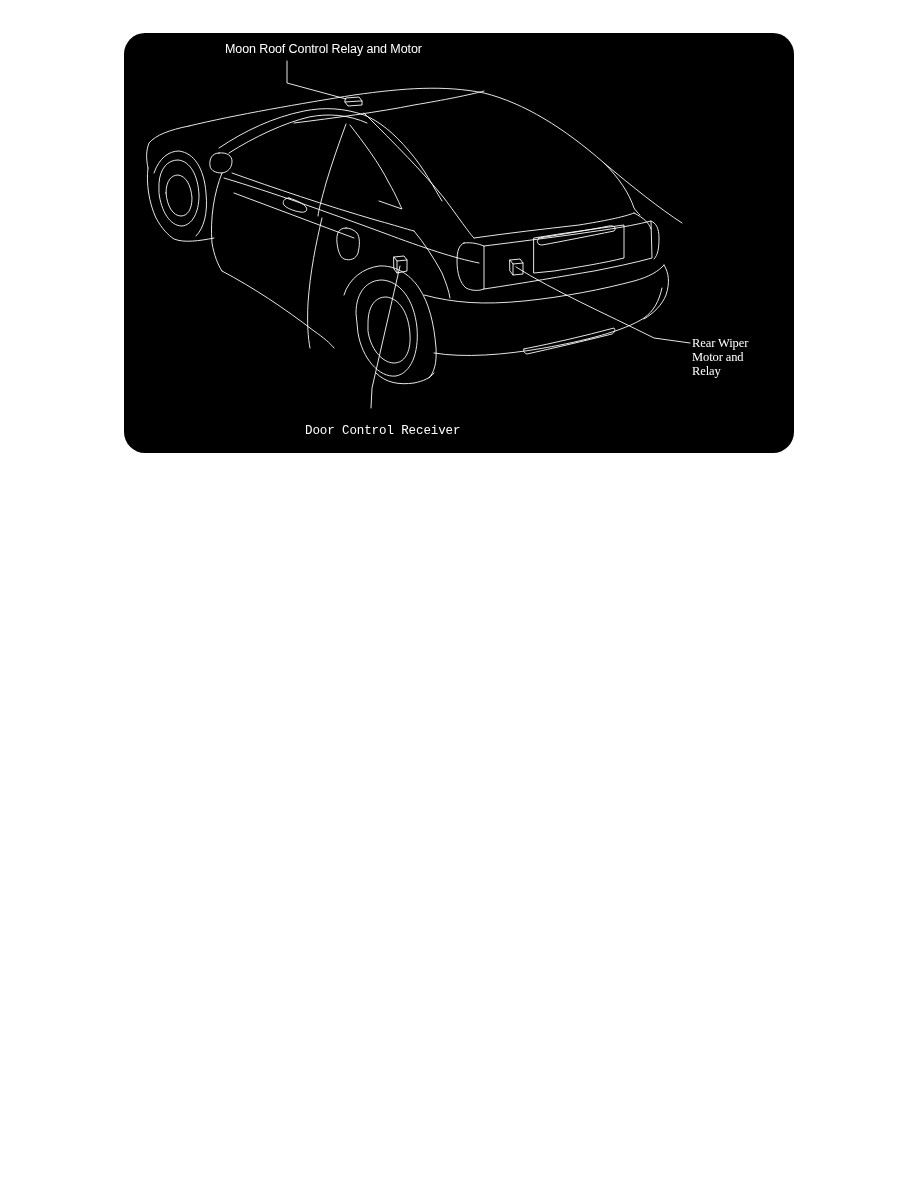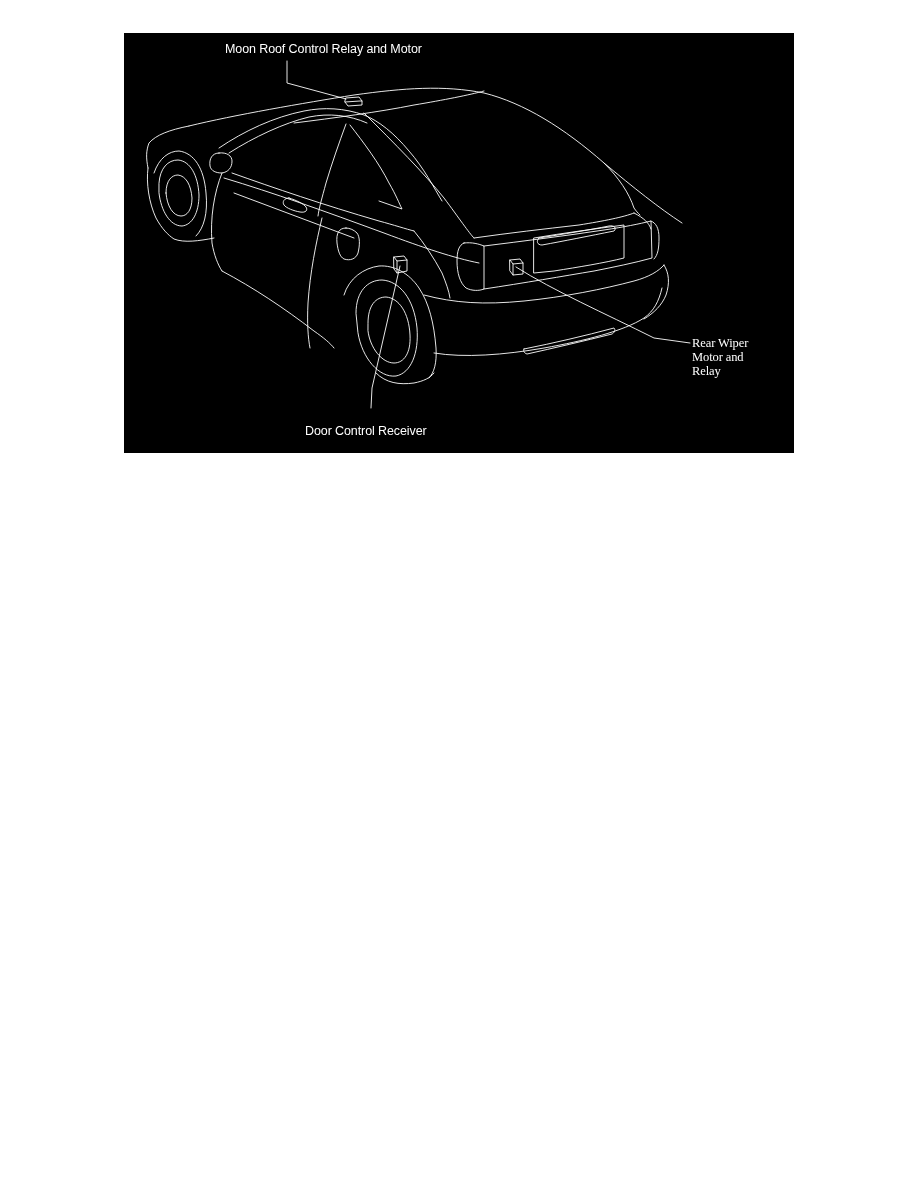--- a/index.html
+++ b/index.html
@@ -17,39 +17,40 @@
       background: #ffffff;
     }
     .figure-panel {
       position: absolute;
       left: 124px;
       top: 33px;
       width: 670px;
       height: 420px;
       background: #000000;
       overflow: hidden;
+      border-radius: 21px;
     }
     .figure-panel svg {
       position: absolute;
       left: 0;
       top: 0;
       width: 670px;
       height: 420px;
     }
     .callout-label {
       position: absolute;
       color: #ffffff;
       font-family: "Liberation Sans", sans-serif;
       font-size: 12.5px;
       line-height: 14px;
       white-space: pre;
       letter-spacing: -0.1px;
     }
     #label-moonroof { left: 101px; top: 9px; }
-    #label-door { left: 181px; top: 391px; }
+    #label-door { left: 181px; top: 391px; font-family: Liberation Mono, monospace; }
     #label-wiper { left: 568px; top: 303px; font-family: Liberation Serif, serif; }
   </style>
 </head>
 <body>
 
 <div class="page">
   <div class="figure-panel">
     <svg viewBox="0 0 670 420" fill="none" stroke="#ffffff" stroke-width="0.9" stroke-linecap="round" stroke-linejoin="round">
 
       <path d="M65 93 C110 82 180 70 230 62 C280 55 320 52 360 60 C400 70 440 95 480 130 C510 155 535 175 558 190"></path>

